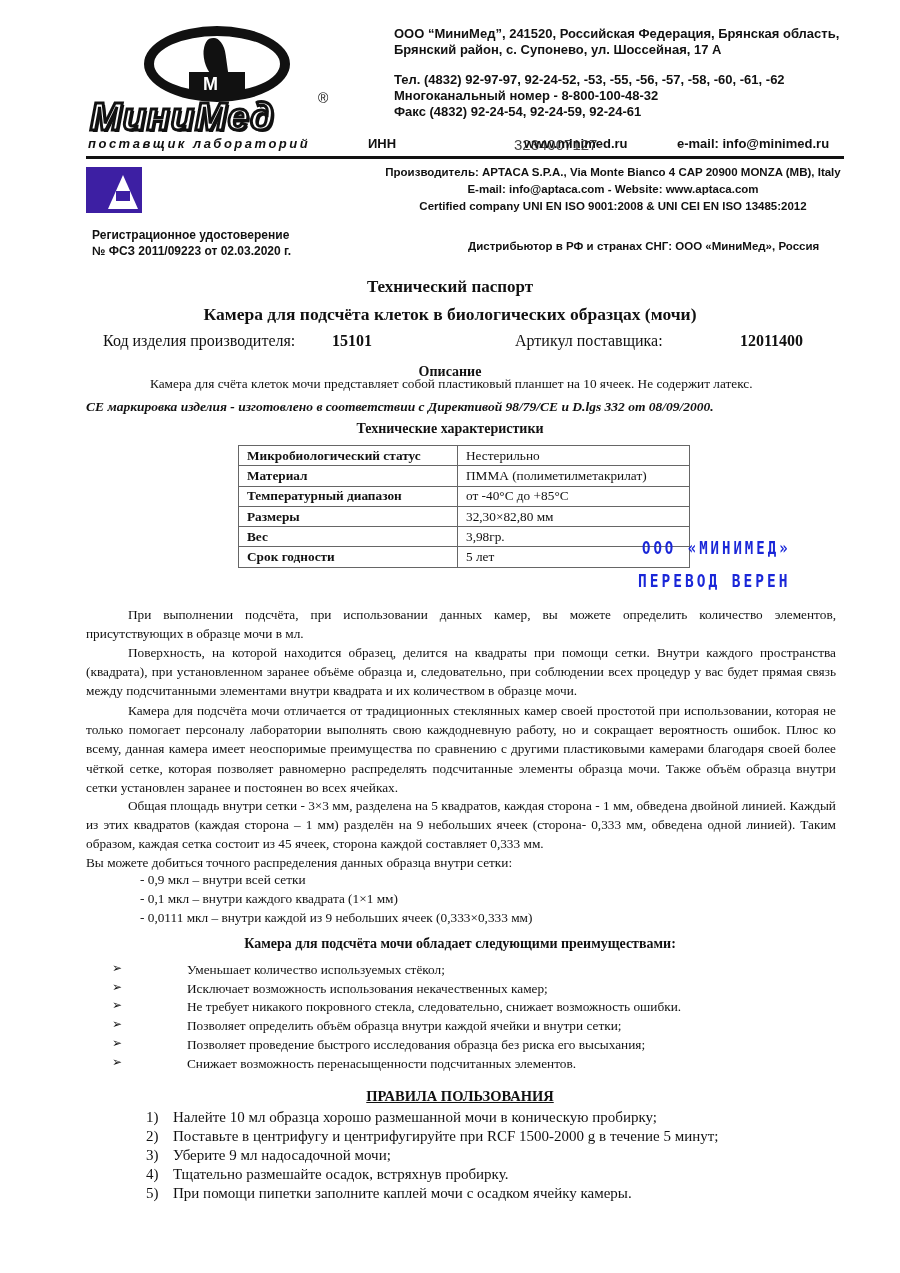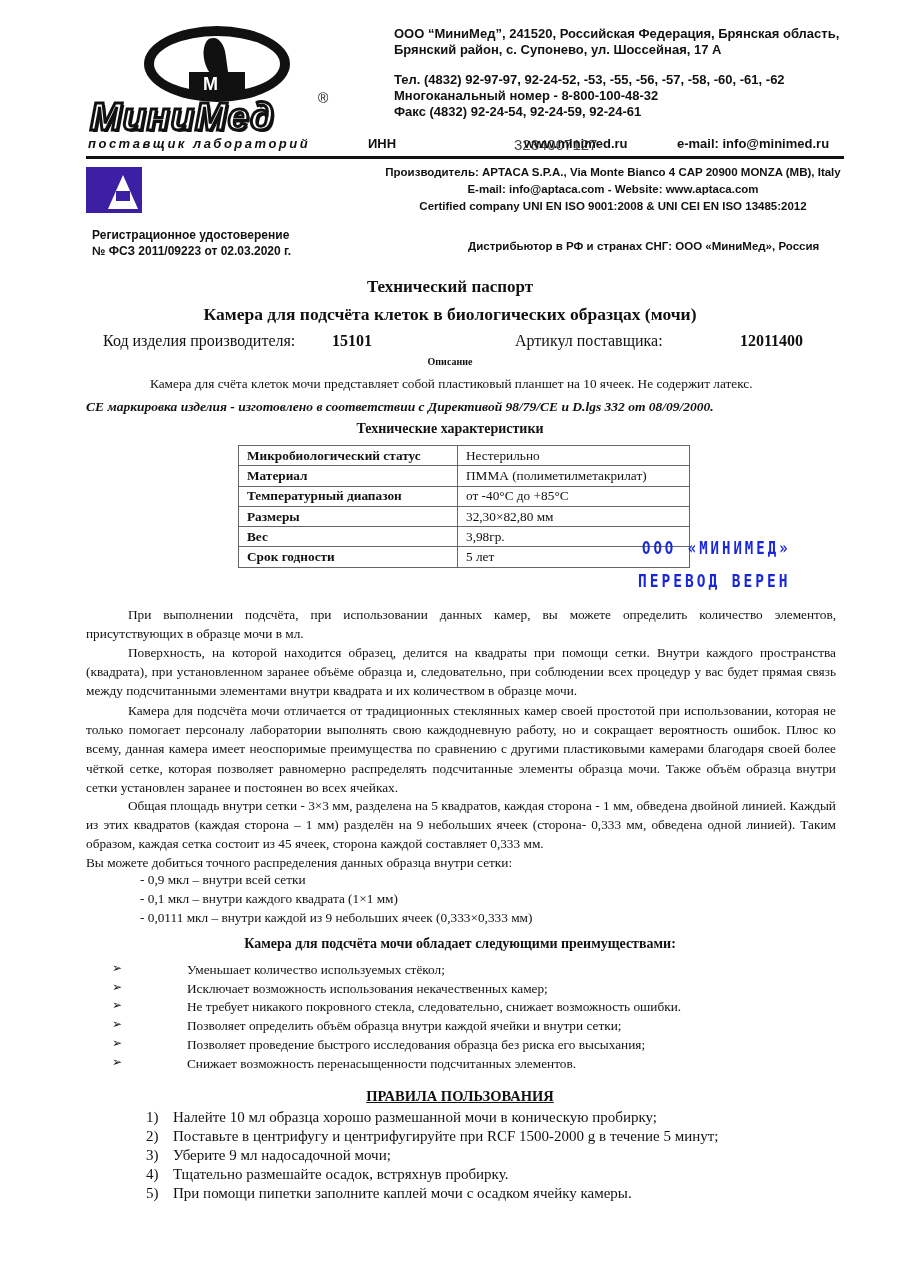--- a/index.html
+++ b/index.html
@@ -40,21 +40,21 @@
   .reg-cert { position: absolute; left: 92px; top: 227px; font: bold 12px "Liberation Sans", sans-serif; line-height: 16px; color: #111; }
   .distrib { position: absolute; left: 468px; top: 240px; font: bold 11.5px "Liberation Sans", sans-serif; color: #111; }
 
   
   .title { position: absolute; left: 0; width: 900px; text-align: center; font-weight: bold; }
   .t1 { top: 277px; font-size: 17px; }
   .t2 { top: 304px; font-size: 17.5px; }
   .codes { position: absolute; top: 332px; font-size: 16px; }
   .c1l { left: 103px; } .c1v { left: 332px; font-weight: bold; }
   .c2l { left: 515px; } .c2v { left: 692px; font-weight: bold; margin-left: 48px; }
-  .t3 { top: 356px; font-size: 10px; }
+  .t3 { top: 364px; font-size: 14px; }
   .desc { position: absolute; left: 150px; top: 376px; font-size: 13.3px; }
   .ce { position: absolute; left: 86px; top: 399px; font-size: 13.5px; font-weight: bold; font-style: italic; }
   .t4 { top: 421px; font-size: 14px; }
 
   table.spec { position: absolute; left: 238px; top: 445px; width: 452px; border-collapse: collapse; font-size: 13.3px; }
   table.spec td { border: 1px solid #666; height: 20.3px; padding: 0 8px; vertical-align: middle; }
   table.spec td.k { width: 219px; font-weight: bold; }
 
   .stamp { position: absolute; font-family: "DejaVu Sans Mono", monospace; font-weight: bold; color: #1a27d8; letter-spacing: 3px; transform: scaleY(1.25); transform-origin: left top; }
   .stamp1 { left: 642px; top: 538px; font-size: 14px; }

